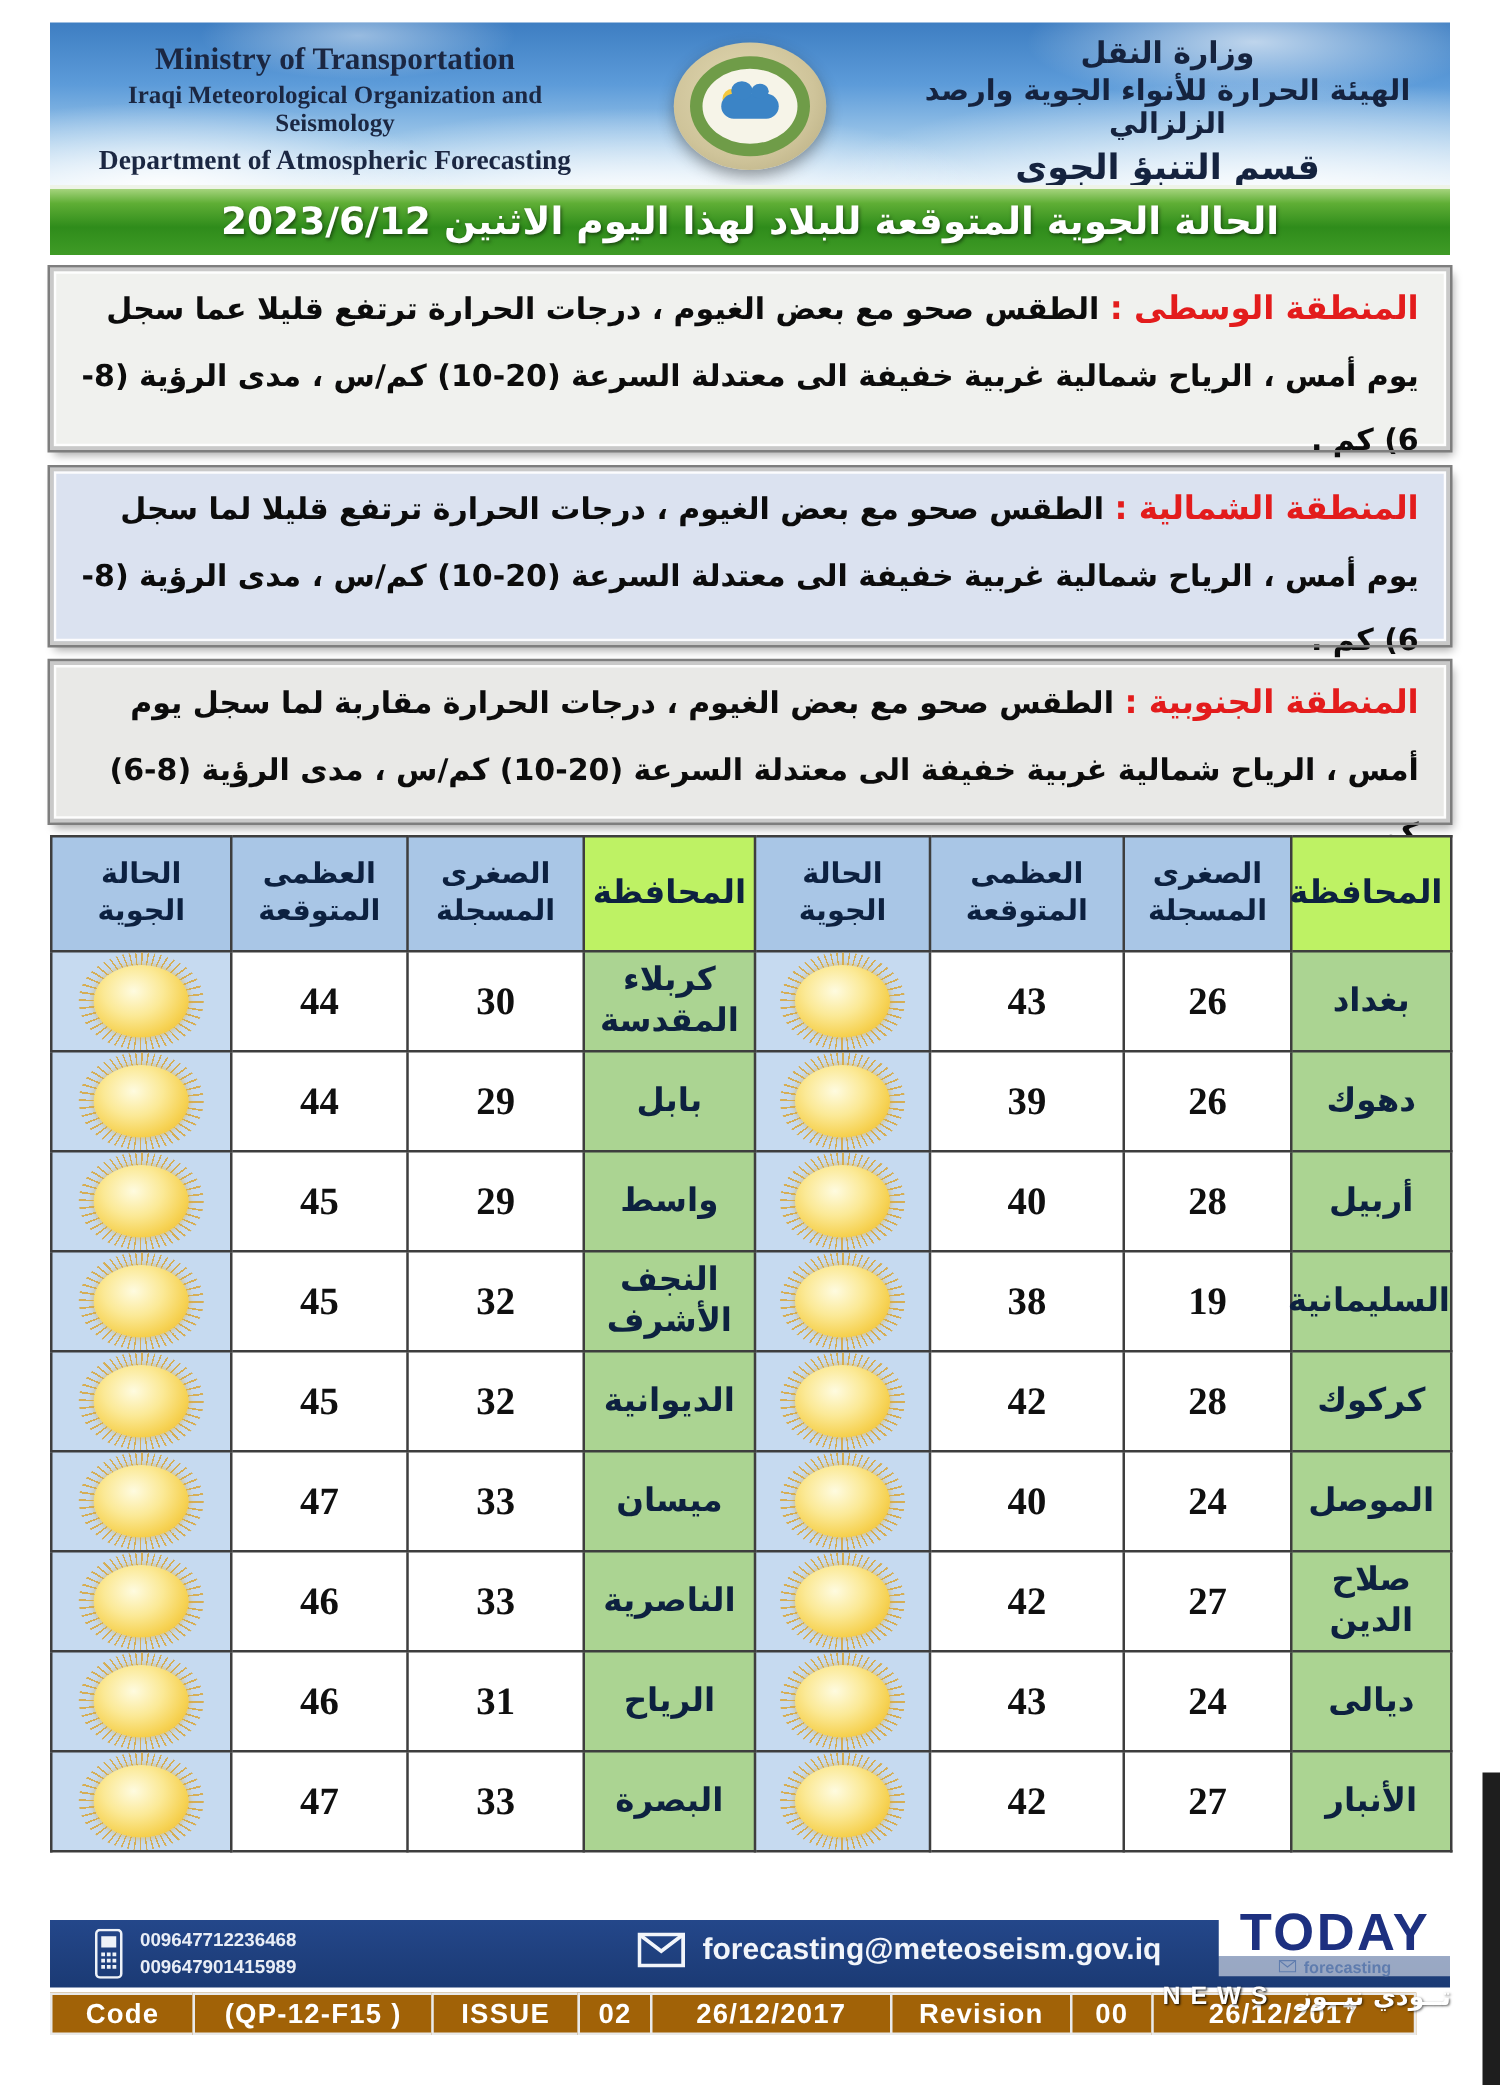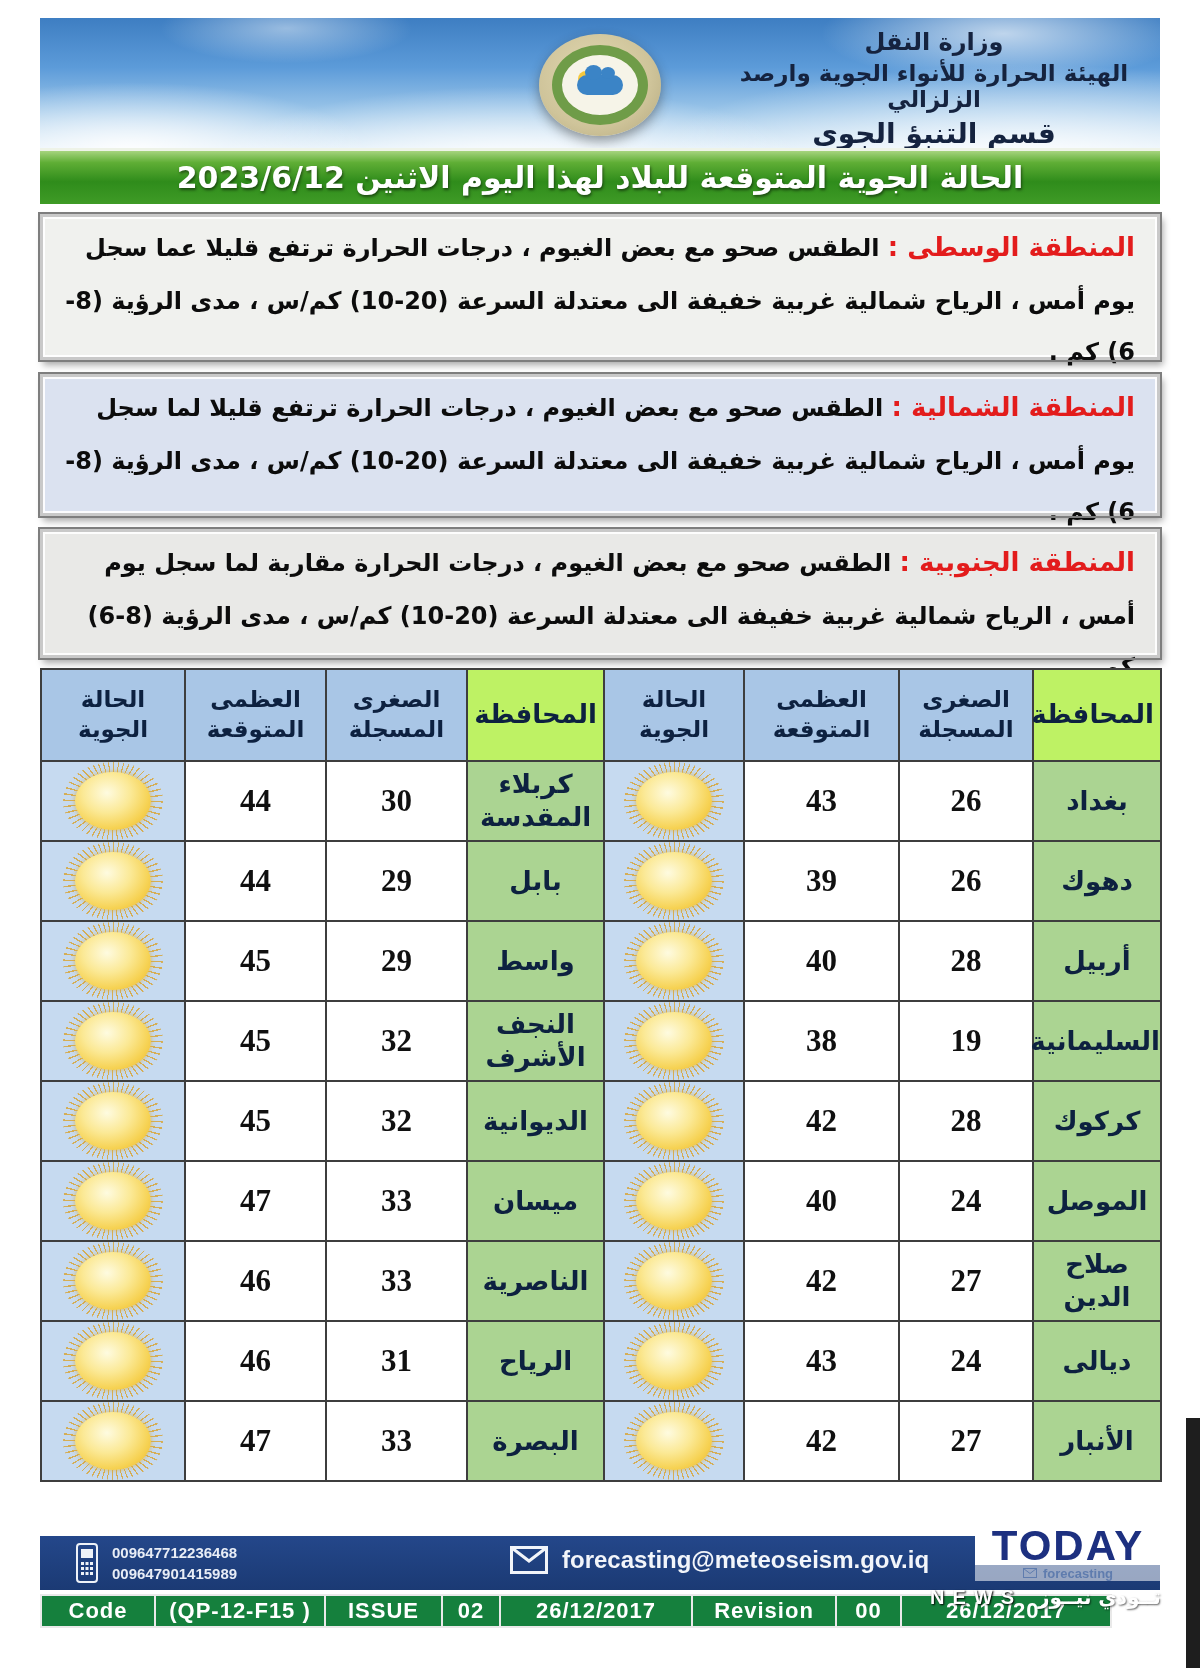--- a/index.html
+++ b/index.html
@@ -71,21 +71,21 @@
 
   
   .contact-bar{position:absolute;left:40px;top:1536px;width:1120px;height:54px;background:linear-gradient(180deg,#24478a,#1b3a74);color:#fff}
   .phone-block{position:absolute;left:34px;top:6px;display:flex;align-items:center;gap:12px}
   .phone-nums{font-size:15px;font-family:"Liberation Sans",sans-serif;font-weight:bold;line-height:1.4;color:#e8edf6}
   .email-block{position:absolute;left:470px;top:10px;display:flex;align-items:center;gap:14px}
   .email-text{font-size:24px;font-family:"Liberation Sans",sans-serif;font-weight:bold;color:#f2f5fa}
 
   
   .code-bar{position:absolute;left:40px;top:1594px;width:1120px;height:34px;display:flex}
-  .code-cell{background:#15803d;border:2px solid #e9e9e9;margin-left:-2px;color:#fff;
+  .code-cell{background:#a16207;border:2px solid #e9e9e9;margin-left:-2px;color:#fff;
     font-family:"Liberation Sans",sans-serif;font-weight:bold;font-size:22px;letter-spacing:1px;
     display:flex;align-items:center;justify-content:center;white-space:nowrap}
   .code-cell:first-child{margin-left:0}
 
   
   .watermark{position:absolute;left:930px;top:1527px;width:235px;z-index:6}
   .wm-top{margin-left:45px;width:186px;height:38px;background:#fff;overflow:hidden;display:flex;align-items:center;justify-content:center}
   .wm-today{color:#1d3080;font-family:"Liberation Sans",sans-serif;font-weight:bold;font-size:42px;letter-spacing:2px;line-height:34px}
   .wm-fc{margin-left:45px;width:186px;height:16px;background:rgba(255,255,255,.55);display:flex;align-items:center;justify-content:center;gap:6px;
     color:#5f7cae;font-family:"Liberation Sans",sans-serif;font-weight:bold;font-size:13px}
@@ -96,20 +96,25 @@
   .photo-edge-right{position:absolute;right:0;top:1418px;width:14px;height:250px;background:#1e1e1e}
 
   .icon-svg{display:block}
 </style>
 </head>
 <body>
 
 <div class="page">
 
   <div class="sky-header">
+    <div class="hdr-en">
+      <div class="l1">Ministry of Transportation</div>
+      <div class="l2">Iraqi Meteorological Organization and Seismology</div>
+      <div class="l3">Department of Atmospheric Forecasting</div>
+    </div>
     <div class="logo">
       <div class="logo-ring">
         <div class="logo-sun"></div>
         <div class="logo-cloud"></div>
       </div>
     </div>
     <div class="hdr-ar">
       <div class="a1">وزارة النقل</div>
       <div class="a2">الهيئة الحرارة للأنواء الجوية وارصد الزلزالي</div>
       <div class="a3">قسم التنبؤ الجوي</div>
@@ -329,21 +334,21 @@
       <svg class="icon-svg" width="38" height="28" viewBox="0 0 38 28">
         <rect x="1.5" y="1.5" width="35" height="25" fill="none" stroke="#f2f5fa" stroke-width="3"></rect>
         <path d="M2 2 L19 15 L36 2" fill="none" stroke="#f2f5fa" stroke-width="3"></path>
       </svg>
       <span class="email-text">forecasting@meteoseism.gov.iq</span>
     </div>
   </div>
 
   <div class="code-bar">
       <div class="code-cell" style="width: 116px;">Code</div>
-      <div class="code-cell" style="width: 172px;">(QP-12-F15 )</div>
+      <div class="code-cell" style="width: 193px;">(QP-12-F15 )</div>
       <div class="code-cell" style="width: 119px;">ISSUE</div>
       <div class="code-cell" style="width: 60px;">02</div>
       <div class="code-cell" style="width: 194px;">26/12/2017</div>
       <div class="code-cell" style="width: 146px;">Revision</div>
       <div class="code-cell" style="width: 67px;">00</div>
       <div class="code-cell" style="width: 212px;">26/12/2017</div>
     </div>
 
   <div class="photo-edge-right"></div>
 </div>

